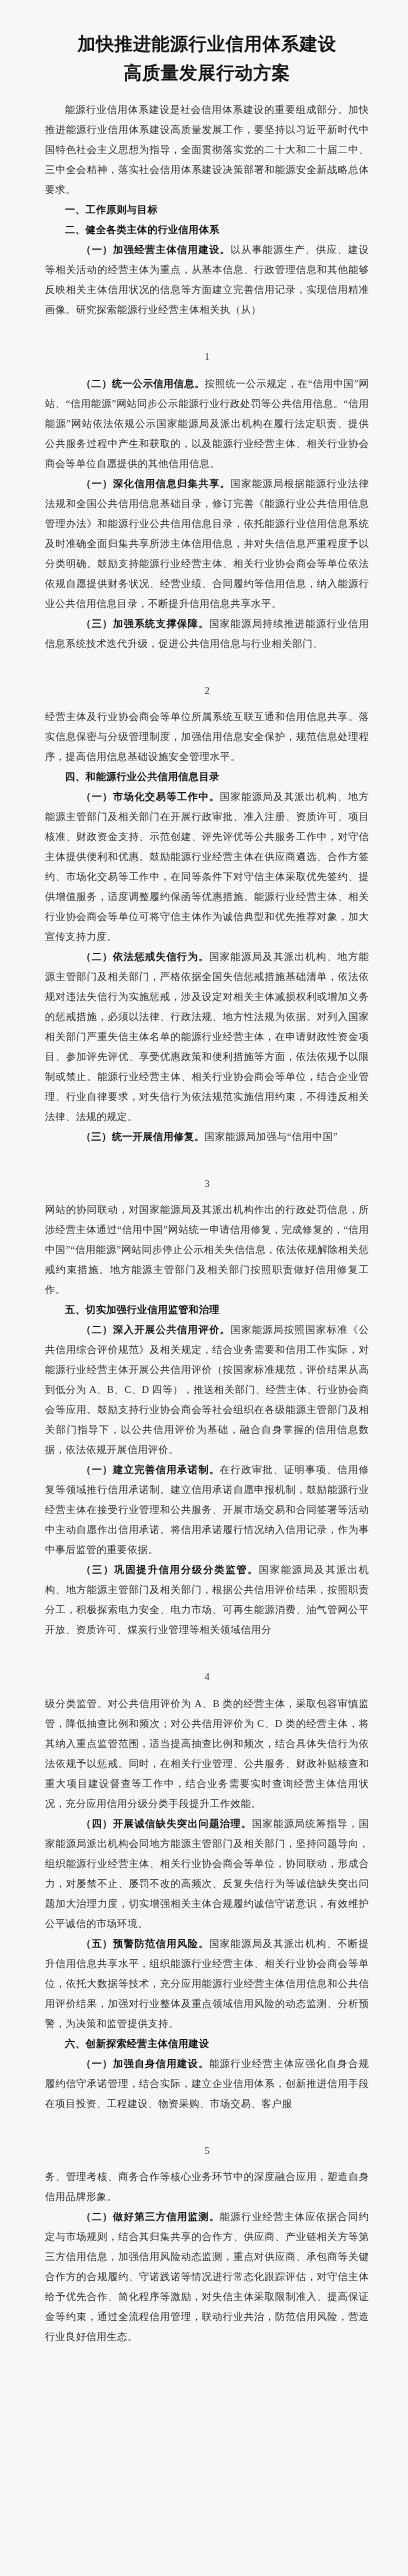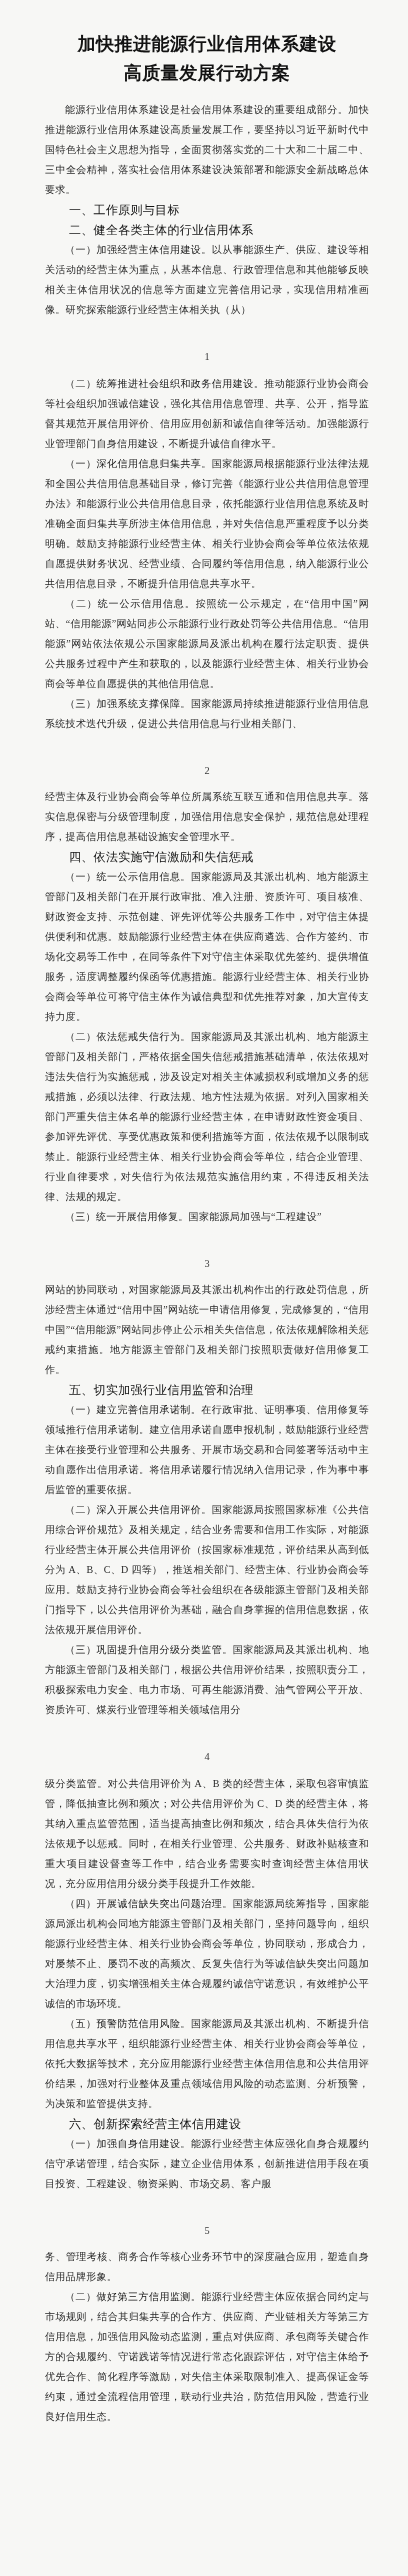--- a/index.html
+++ b/index.html
@@ -12,24 +12,24 @@
     margin:3.1px 0 12.4px 0;text-align:center;
     font-family:Liberation Serif, serif;font-weight:700;
     font-size:18px;line-height:29px;color:#121212;letter-spacing:0.5px;
   }
   .doc-title span{display:block;}
   .para{
     margin:0;font-size:10px;line-height:20px;color:#282828;
     text-align:justify;letter-spacing:0.3px;
   }
   .para.indent{text-indent:2em;}
-  .para .lead{font-weight:400;color:#161616;}
+  .para .lead{font-weight:700;color:#161616;margin-left:16px;}
   .sec-heading{
-    margin:0;font-family:"Liberation Sans",sans-serif;font-weight:400;
-    font-size:12px;line-height:20px;color:#121212;text-indent:2em;
+    margin:0;font-family:"Liberation Sans",sans-serif;font-weight:700;
+    font-size:10px;line-height:20px;color:#121212;text-indent:2em;
     letter-spacing:0.3px;
   }
   .pagebreak{
     padding:31px 0 11.3px 0;text-align:center;
   }
   .pagenum{
     font-family:"Liberation Serif",serif;font-size:10.3px;color:#3a3a3a;
   }
 </style>
 </head>
@@ -39,35 +39,34 @@
   <h1 class="doc-title">
     <span>加快推进能源行业信用体系建设</span>
     <span>高质量发展行动方案</span>
   </h1>
   <div>
       <p class="para indent"><span>能源行业信用体系建设是社会信用体系建设的重要组成部分。加快推进能源行业信用体系建设高质量发展工作，要坚持以习近平新时代中国特色社会主义思想为指导，全面贯彻落实党的二十大和二十届二中、三中全会精神，落实社会信用体系建设决策部署和能源安全新战略总体要求。</span></p>
       <h2 class="sec-heading">一、工作原则与目标</h2>
       <h2 class="sec-heading">二、健全各类主体的行业信用体系</h2>
       <p class="para indent"><b class="lead">（一）加强经营主体信用建设。</b><span>以从事能源生产、供应、建设等相关活动的经营主体为重点，从基本信息、行政管理信息和其他能够反映相关主体信用状况的信息等方面建立完善信用记录，实现信用精准画像。研究探索能源行业经营主体相关执（从）</span></p>
       <div class="pagebreak"><span class="pagenum">1</span></div>
-      <p class="para indent"><b class="lead">（二）统筹推进社会组织和政务信用建设。</b><span>推动能源行业协会商会等社会组织加强诚信建设，强化其信用信息管理、共享、公开，指导监督其规范开展信用评价、信用应用创新和诚信自律等活动。加强能源行业管理部门自身信用建设，不断提升诚信自律水平。</span></p>
+      <p class="para indent"><b class="lead">（二）统一公示信用信息。</b><span>按照统一公示规定，在“信用中国”网站、“信用能源”网站同步公示能源行业行政处罚等公共信用信息。“信用能源”网站依法依规公示国家能源局及派出机构在履行法定职责、提供公共服务过程中产生和获取的，以及能源行业经营主体、相关行业协会商会等单位自愿提供的其他信用信息。</span></p>
       <p class="para indent"><b class="lead">（一）深化信用信息归集共享。</b><span>国家能源局根据能源行业法律法规和全国公共信用信息基础目录，修订完善《能源行业公共信用信息管理办法》和能源行业公共信用信息目录，依托能源行业信用信息系统及时准确全面归集共享所涉主体信用信息，并对失信信息严重程度予以分类明确。鼓励支持能源行业经营主体、相关行业协会商会等单位依法依规自愿提供财务状况、经营业绩、合同履约等信用信息，纳入能源行业公共信用信息目录，不断提升信用信息共享水平。</span></p>
-      <p class="para indent"><b class="lead">（二）统一公示信用信息。</b><span>按照统一公示规定，在“信用中国”网站、“信用能源”网站同步公示能源行业行政处罚等公共信用信息。“信用能源”网站依法依规公示国家能源局及派出机构在履行法定职责、提供公共服务过程中产生和获取的，以及能源行业经营主体、相关行业协会商会等单位自愿提供的其他信用信息。</span></p>
       <p class="para indent"><b class="lead">（三）加强系统支撑保障。</b><span>国家能源局持续推进能源行业信用信息系统技术迭代升级，促进公共信用信息与行业相关部门、</span></p>
       <div class="pagebreak"><span class="pagenum">2</span></div>
       <p class="para"><span>经营主体及行业协会商会等单位所属系统互联互通和信用信息共享。落实信息保密与分级管理制度，加强信用信息安全保护，规范信息处理程序，提高信用信息基础设施安全管理水平。</span></p>
-      <h2 class="sec-heading">四、依法实施守信激励和失信惩戒</h2>
-      <p class="para indent"><b class="lead">（一）统一公示信用信息。</b><span>国家能源局及其派出机构、地方能源主管部门及相关部门在开展行政审批、准入注册、资质许可、项目核准、财政资金支持、示范创建、评先评优等公共服务工作中，对守信主体提供便利和优惠。鼓励能源行业经营主体在供应商遴选、合作方签约、市场化交易等工作中，在同等条件下对守信主体采取优先签约、提供增值服务，适度调整履约保函等优惠措施。能源行业经营主体、相关行业协会商会等单位可将守信主体作为诚信典型和优先推荐对象，加大宣传支持力度。</span></p>
+      <h2 class="sec-heading">四、和能源行业公共信用信息目录</h2>
+      <p class="para indent"><b class="lead">（一）市场化交易等工作中。</b><span>国家能源局及其派出机构、地方能源主管部门及相关部门在开展行政审批、准入注册、资质许可、项目核准、财政资金支持、示范创建、评先评优等公共服务工作中，对守信主体提供便利和优惠。鼓励能源行业经营主体在供应商遴选、合作方签约、市场化交易等工作中，在同等条件下对守信主体采取优先签约、提供增值服务，适度调整履约保函等优惠措施。能源行业经营主体、相关行业协会商会等单位可将守信主体作为诚信典型和优先推荐对象，加大宣传支持力度。</span></p>
       <p class="para indent"><b class="lead">（二）依法惩戒失信行为。</b><span>国家能源局及其派出机构、地方能源主管部门及相关部门，严格依据全国失信惩戒措施基础清单，依法依规对违法失信行为实施惩戒，涉及设定对相关主体减损权利或增加义务的惩戒措施，必须以法律、行政法规、地方性法规为依据。对列入国家相关部门严重失信主体名单的能源行业经营主体，在申请财政性资金项目、参加评先评优、享受优惠政策和便利措施等方面，依法依规予以限制或禁止。能源行业经营主体、相关行业协会商会等单位，结合企业管理、行业自律要求，对失信行为依法规范实施信用约束，不得违反相关法律、法规的规定。</span></p>
-      <p class="para indent"><b class="lead">（三）统一开展信用修复。</b><span>国家能源局加强与“工程建设”</span></p>
+      <p class="para indent"><b class="lead">（三）统一开展信用修复。</b><span>国家能源局加强与“信用中国”</span></p>
       <div class="pagebreak"><span class="pagenum">3</span></div>
       <p class="para"><span>网站的协同联动，对国家能源局及其派出机构作出的行政处罚信息，所涉经营主体通过“信用中国”网站统一申请信用修复，完成修复的，“信用中国”“信用能源”网站同步停止公示相关失信信息，依法依规解除相关惩戒约束措施。地方能源主管部门及相关部门按照职责做好信用修复工作。</span></p>
       <h2 class="sec-heading">五、切实加强行业信用监管和治理</h2>
+      <p class="para indent"><b class="lead">（二）深入开展公共信用评价。</b><span>国家能源局按照国家标准《公共信用综合评价规范》及相关规定，结合业务需要和信用工作实际，对能源行业经营主体开展公共信用评价（按国家标准规范，评价结果从高到低分为 A、B、C、D 四等），推送相关部门、经营主体、行业协会商会等应用。鼓励支持行业协会商会等社会组织在各级能源主管部门及相关部门指导下，以公共信用评价为基础，融合自身掌握的信用信息数据，依法依规开展信用评价。</span></p>
       <p class="para indent"><b class="lead">（一）建立完善信用承诺制。</b><span>在行政审批、证明事项、信用修复等领域推行信用承诺制。建立信用承诺自愿申报机制，鼓励能源行业经营主体在接受行业管理和公共服务、开展市场交易和合同签署等活动中主动自愿作出信用承诺。将信用承诺履行情况纳入信用记录，作为事中事后监管的重要依据。</span></p>
-      <p class="para indent"><b class="lead">（二）深入开展公共信用评价。</b><span>国家能源局按照国家标准《公共信用综合评价规范》及相关规定，结合业务需要和信用工作实际，对能源行业经营主体开展公共信用评价（按国家标准规范，评价结果从高到低分为 A、B、C、D 四等），推送相关部门、经营主体、行业协会商会等应用。鼓励支持行业协会商会等社会组织在各级能源主管部门及相关部门指导下，以公共信用评价为基础，融合自身掌握的信用信息数据，依法依规开展信用评价。</span></p>
       <p class="para indent"><b class="lead">（三）巩固提升信用分级分类监管。</b><span>国家能源局及其派出机构、地方能源主管部门及相关部门，根据公共信用评价结果，按照职责分工，积极探索电力安全、电力市场、可再生能源消费、油气管网公平开放、资质许可、煤炭行业管理等相关领域信用分</span></p>
       <div class="pagebreak"><span class="pagenum">4</span></div>
       <p class="para"><span>级分类监管。对公共信用评价为 A、B 类的经营主体，采取包容审慎监管，降低抽查比例和频次；对公共信用评价为 C、D 类的经营主体，将其纳入重点监管范围，适当提高抽查比例和频次，结合具体失信行为依法依规予以惩戒。同时，在相关行业管理、公共服务、财政补贴核查和重大项目建设督查等工作中，结合业务需要实时查询经营主体信用状况，充分应用信用分级分类手段提升工作效能。</span></p>
       <p class="para indent"><b class="lead">（四）开展诚信缺失突出问题治理。</b><span>国家能源局统筹指导，国家能源局派出机构会同地方能源主管部门及相关部门，坚持问题导向，组织能源行业经营主体、相关行业协会商会等单位，协同联动，形成合力，对屡禁不止、屡罚不改的高频次、反复失信行为等诚信缺失突出问题加大治理力度，切实增强相关主体合规履约诚信守诺意识，有效维护公平诚信的市场环境。</span></p>
       <p class="para indent"><b class="lead">（五）预警防范信用风险。</b><span>国家能源局及其派出机构、不断提升信用信息共享水平，组织能源行业经营主体、相关行业协会商会等单位，依托大数据等技术，充分应用能源行业经营主体信用信息和公共信用评价结果，加强对行业整体及重点领域信用风险的动态监测、分析预警，为决策和监管提供支持。</span></p>
       <h2 class="sec-heading">六、创新探索经营主体信用建设</h2>
       <p class="para indent"><b class="lead">（一）加强自身信用建设。</b><span>能源行业经营主体应强化自身合规履约信守承诺管理，结合实际，建立企业信用体系，创新推进信用手段在项目投资、工程建设、物资采购、市场交易、客户服</span></p>
       <div class="pagebreak"><span class="pagenum">5</span></div>
       <p class="para"><span>务、管理考核、商务合作等核心业务环节中的深度融合应用，塑造自身信用品牌形象。</span></p>
       <p class="para indent"><b class="lead">（二）做好第三方信用监测。</b><span>能源行业经营主体应依据合同约定与市场规则，结合其归集共享的合作方、供应商、产业链相关方等第三方信用信息，加强信用风险动态监测，重点对供应商、承包商等关键合作方的合规履约、守诺践诺等情况进行常态化跟踪评估，对守信主体给予优先合作、简化程序等激励，对失信主体采取限制准入、提高保证金等约束，通过全流程信用管理，联动行业共治，防范信用风险，营造行业良好信用生态。</span></p>

